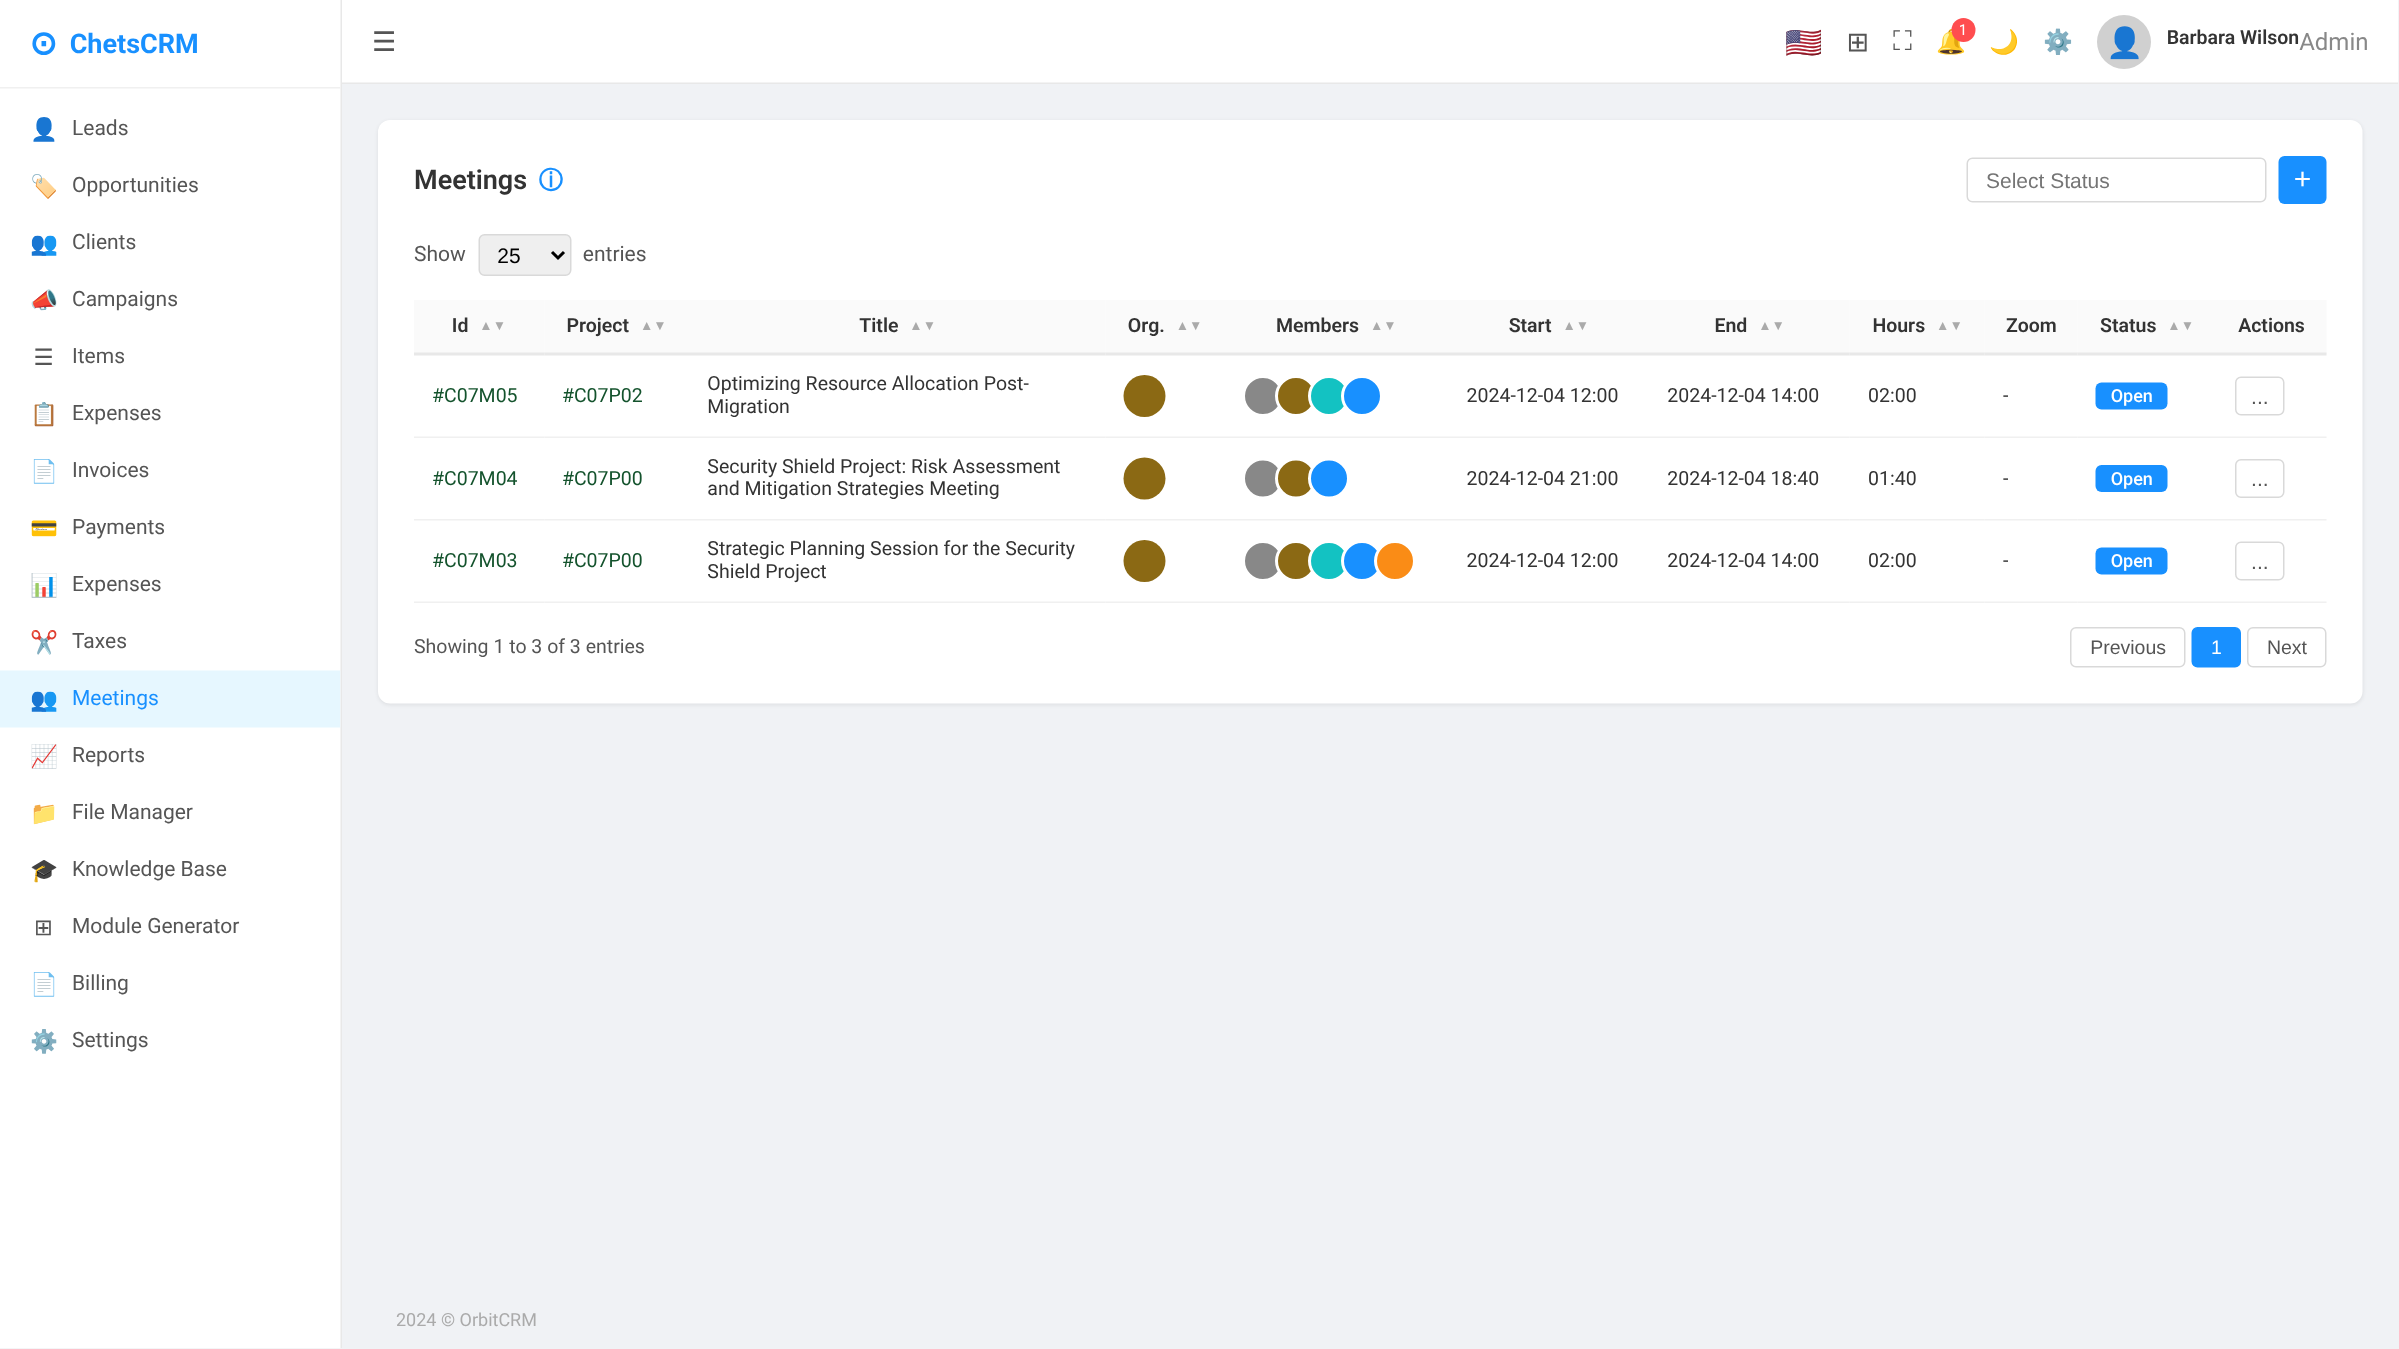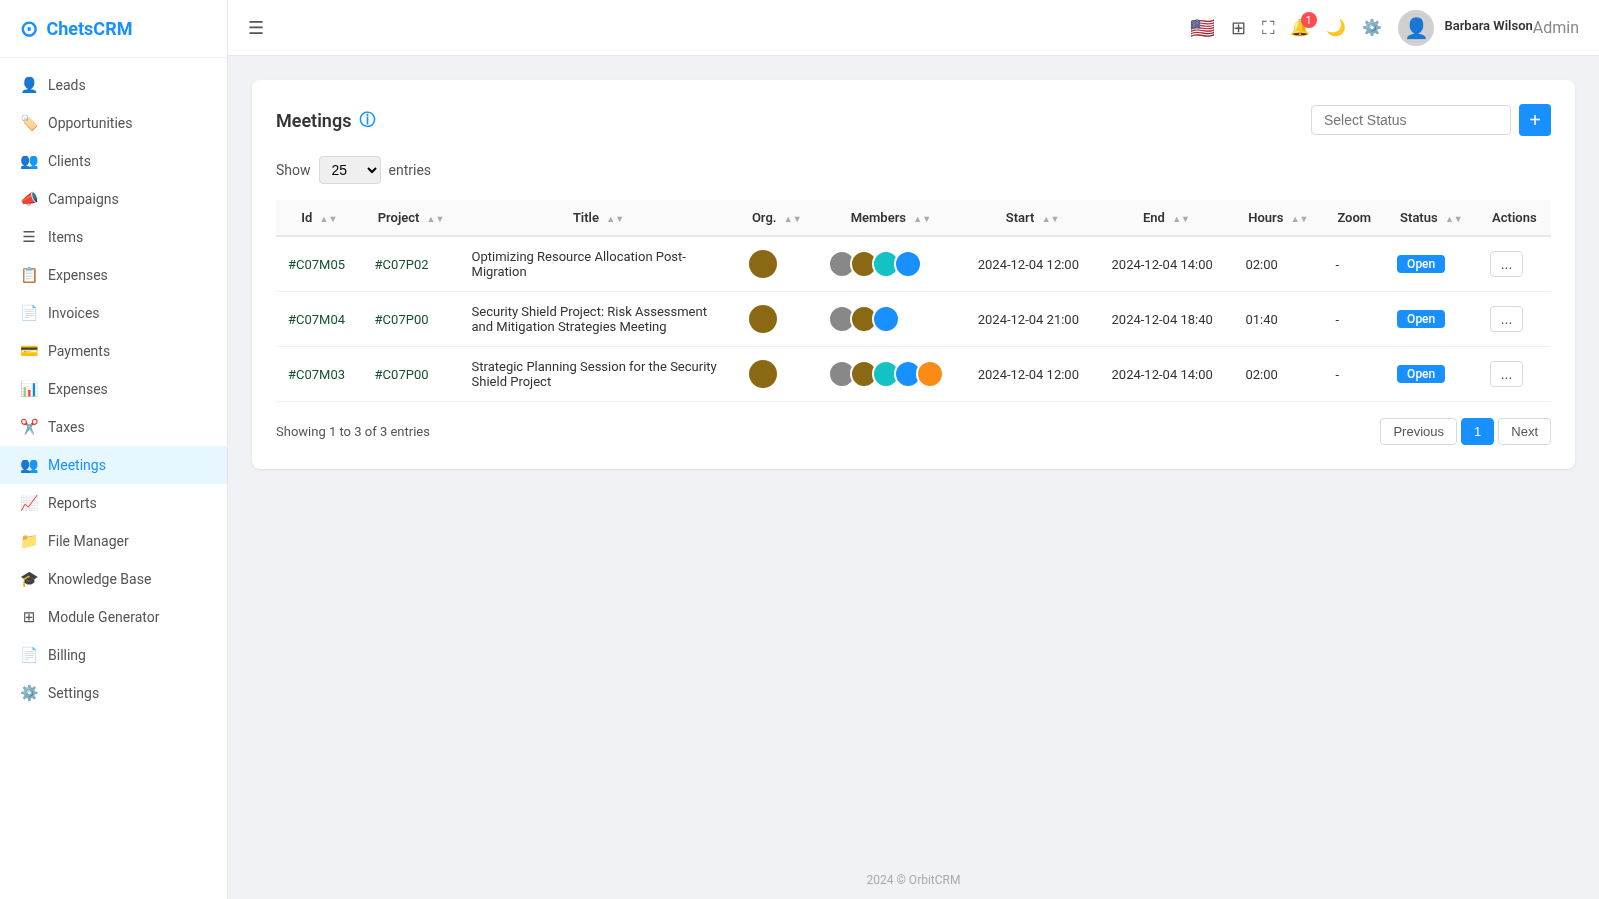--- a/index.html
+++ b/index.html
@@ -72,21 +72,21 @@
     .actions-btn { border: 1px solid #d9d9d9; border-radius: 4px; background: #fff; padding: 4px 10px; cursor: pointer; color: #555; font-size: 14px; }
 
     
     .pagination-row { display: flex; align-items: center; justify-content: space-between; margin-top: 16px; }
     .entries-info { font-size: 13px; color: #555; }
     .pagination { display: flex; align-items: center; gap: 4px; }
     .page-btn { border: 1px solid #d9d9d9; border-radius: 4px; background: #fff; padding: 5px 12px; cursor: pointer; font-size: 13px; color: #555; }
     .page-btn.active { background: #1890ff; color: #fff; border-color: #1890ff; }
 
     
-    .footer { text-align: center; padding: 12px 36px; font-size: 12px; color: #aaa; background: #f0f2f5; }
+    .footer { text-align: left; padding: 12px 36px; font-size: 12px; color: #aaa; background: #f0f2f5; }
   </style>
 </head>
 <body>
 
 <div class="sidebar">
   <div class="sidebar-logo">
     <span class="logo-icon">⊙</span>
     <span class="logo-text">ChetsCRM</span>
   </div>
   <nav class="sidebar-nav">

